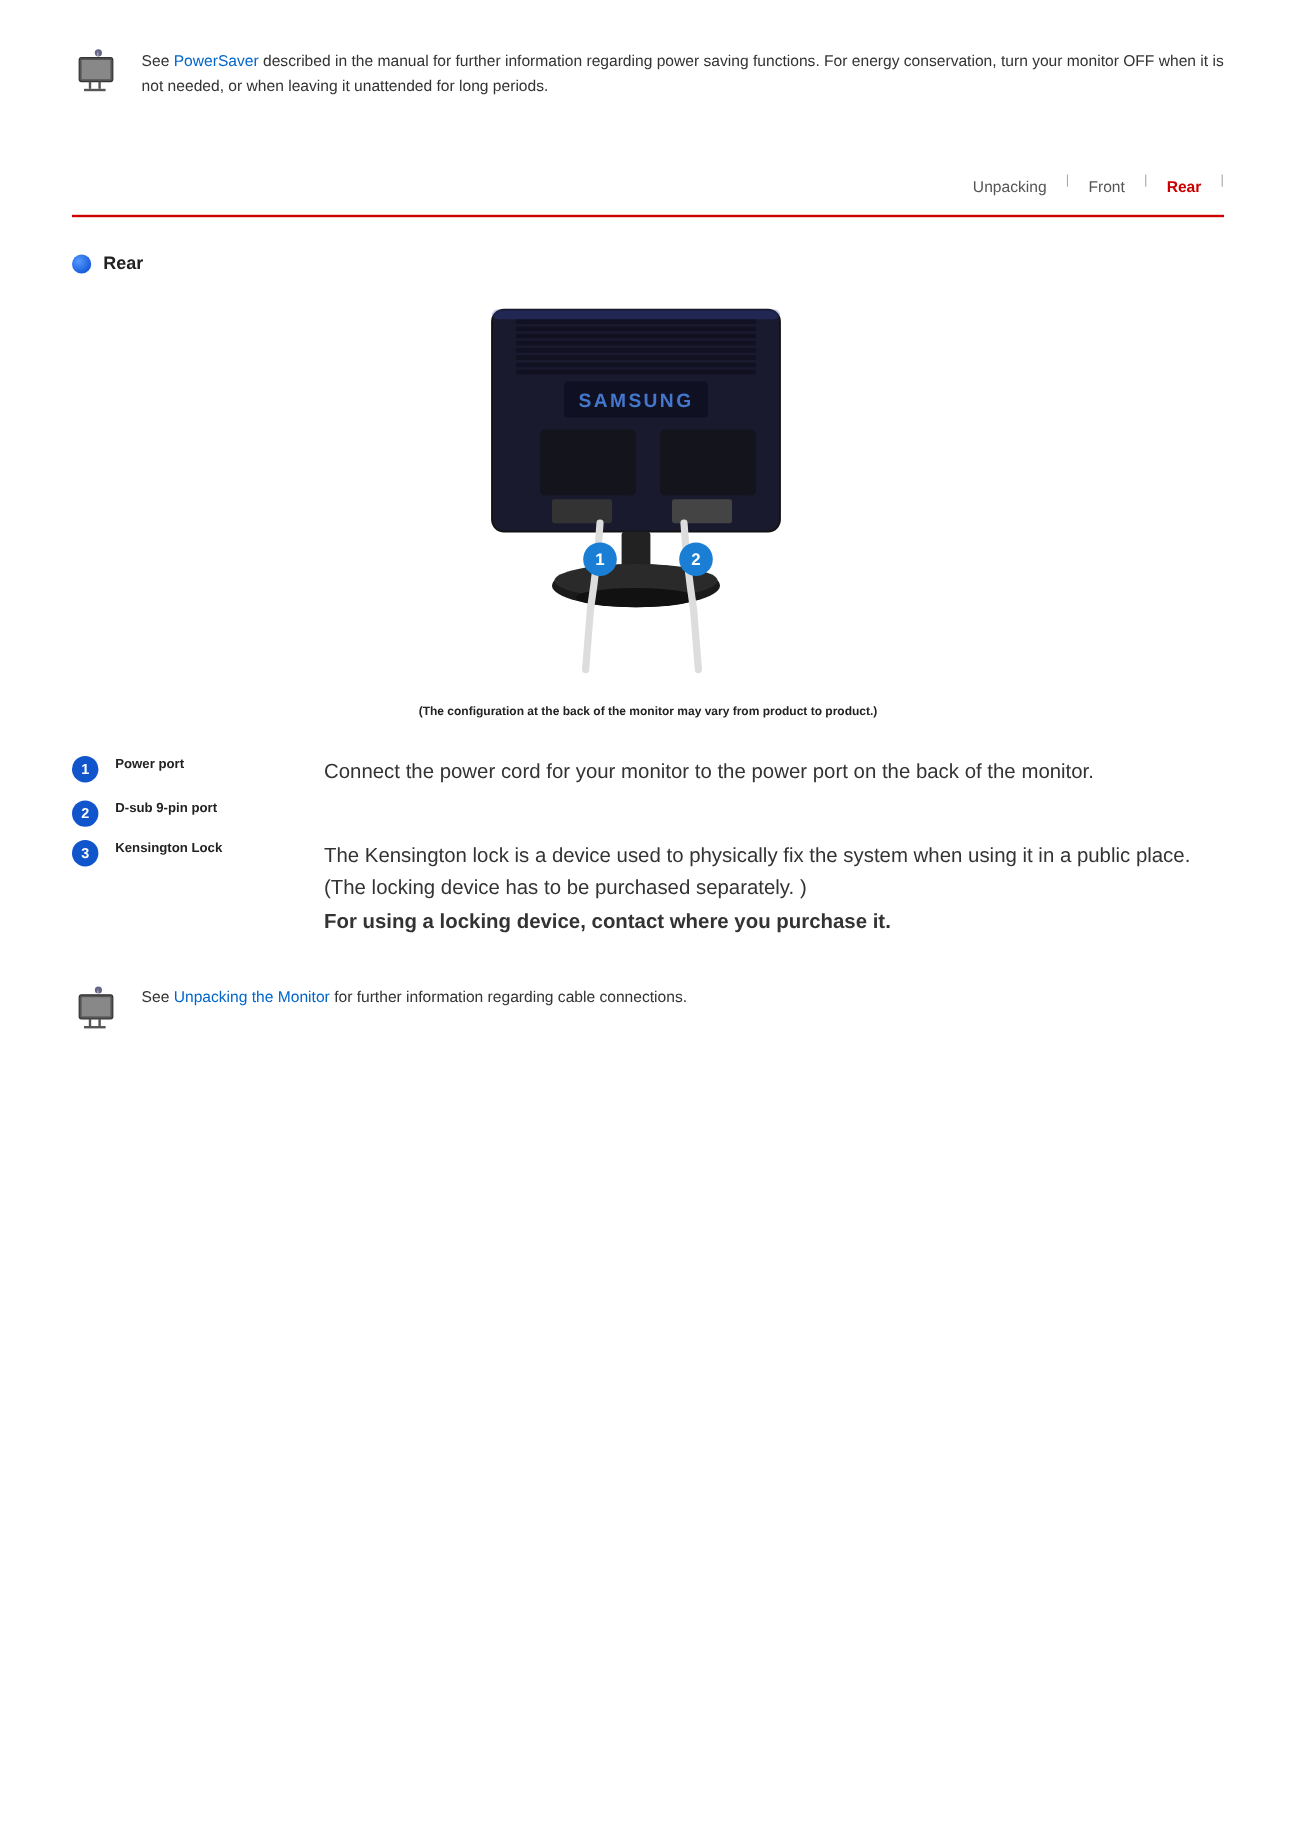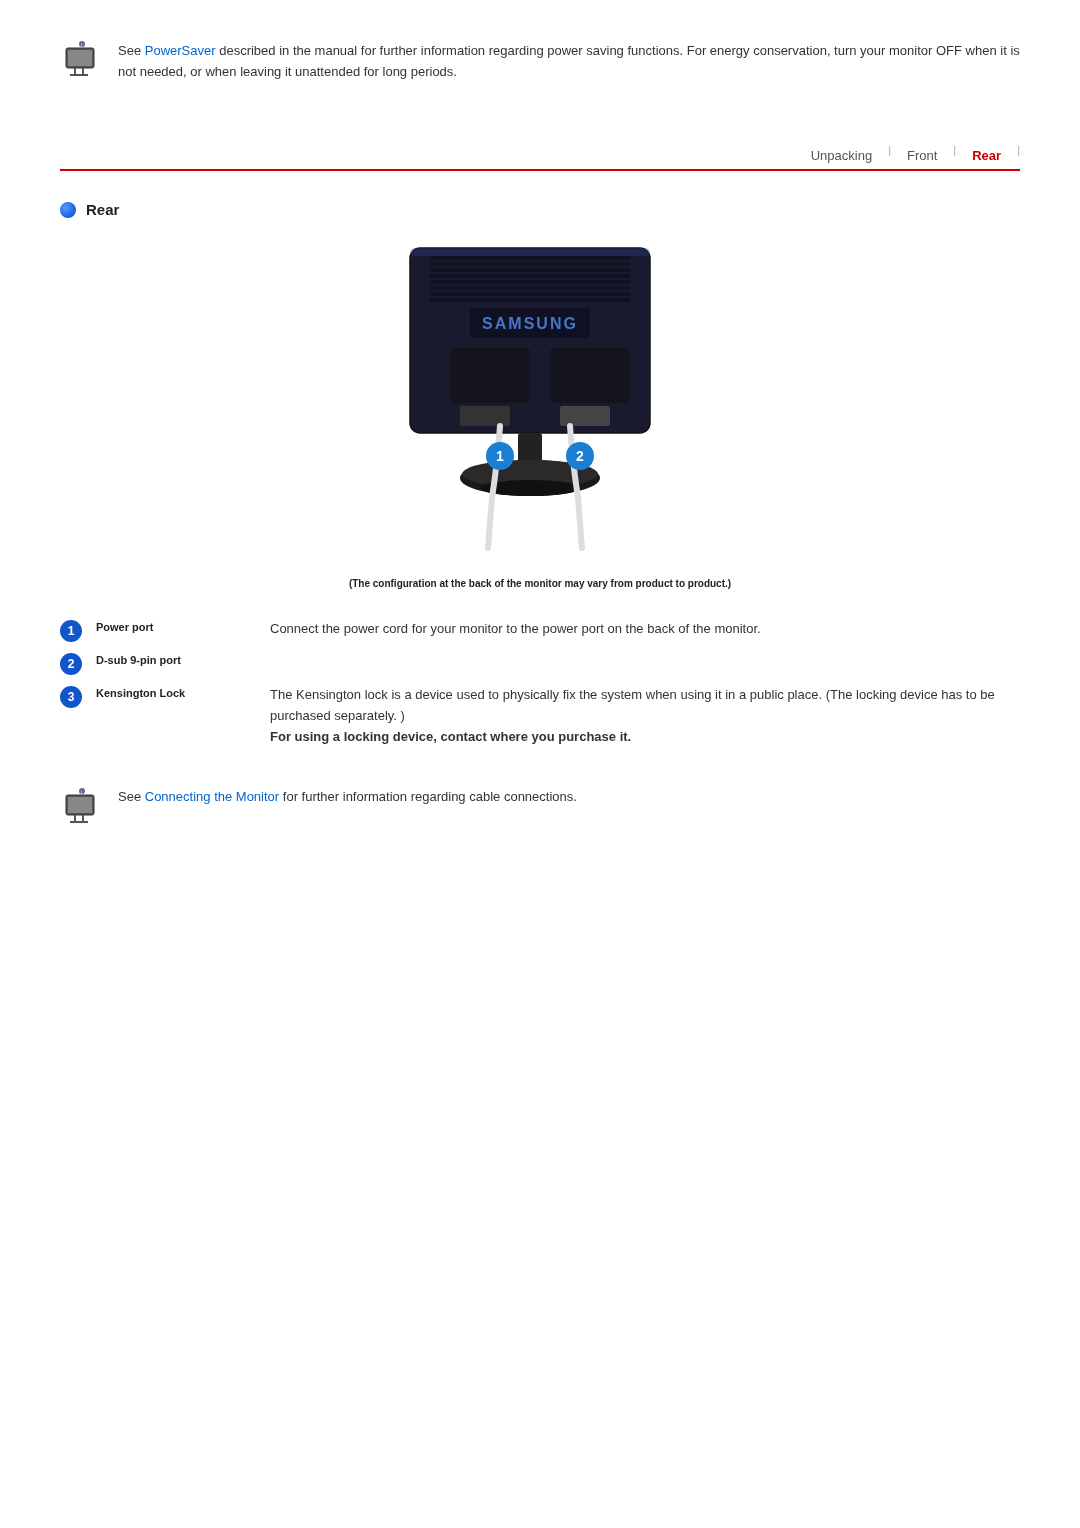--- a/index.html
+++ b/index.html
@@ -34,21 +34,21 @@
       color: #0066cc;
       text-decoration: none;
     }
 
     
     .nav-tabs {
       display: flex;
       justify-content: flex-end;
       margin-bottom: 30px;
       border-bottom: 2px solid #cc0000;
-      padding-bottom: 2px;
+      padding-bottom: 12px;
     }
     .nav-tab {
       font-size: 13px;
       color: #555;
       padding: 4px 16px;
       cursor: pointer;
       position: relative;
     }
     .nav-tab.active {
       color: #cc0000;
@@ -126,21 +126,21 @@
     .component-badge.b1 { background: #1155cc; }
     .component-badge.b2 { background: #1155cc; }
     .component-badge.b3 { background: #1155cc; }
     .component-name {
       font-weight: bold;
       min-width: 160px;
       font-size: 11px;
       padding-top: 2px;
     }
     .component-desc {
-      font-size: 13px;
+      font-size: 17px;
       color: #333;
       line-height: 1.6;
       flex: 1;
     }
     .component-desc strong {
       font-weight: bold;
     }
 
     
     .bottom-note {
@@ -266,15 +266,15 @@
       <rect x="6" y="8" width="28" height="20" rx="2" fill="#555" stroke="#333" stroke-width="1"></rect>
       <rect x="8" y="10" width="24" height="16" fill="#888"></rect>
       <rect x="14" y="28" width="2" height="6" fill="#555"></rect>
       <rect x="22" y="28" width="2" height="6" fill="#555"></rect>
       <rect x="10" y="34" width="18" height="2" fill="#555"></rect>
       <circle cx="22" cy="4" r="3" fill="#668"></circle>
       <text x="21" y="7" font-size="5" fill="white" font-family="Arial">i</text>
     </svg>
   </div>
   <div class="note-text">
-    <span>See </span><a class="link">Connecting the Monitor</a><span> for further information regarding cable connections.</span>
+    <span>See </span><a class="link">Unpacking the Monitor</a><span> for further information regarding cable connections.</span>
   </div>
 </div>
 
 </body></html>

